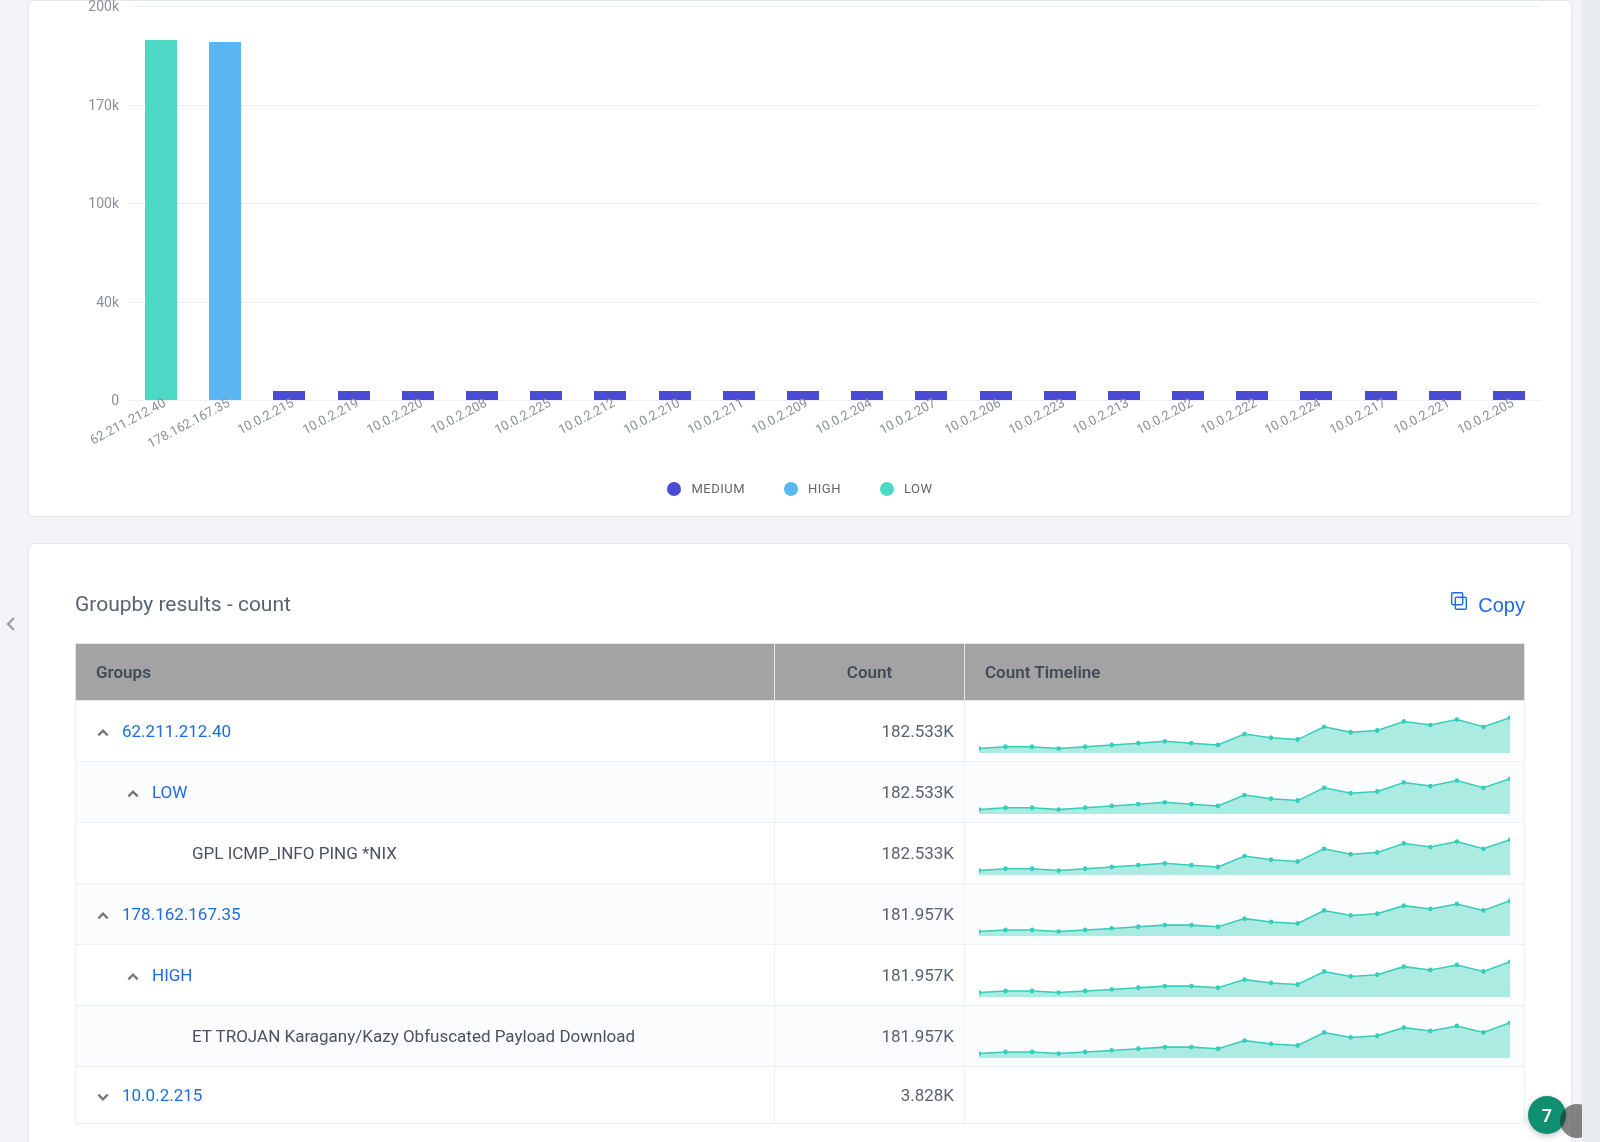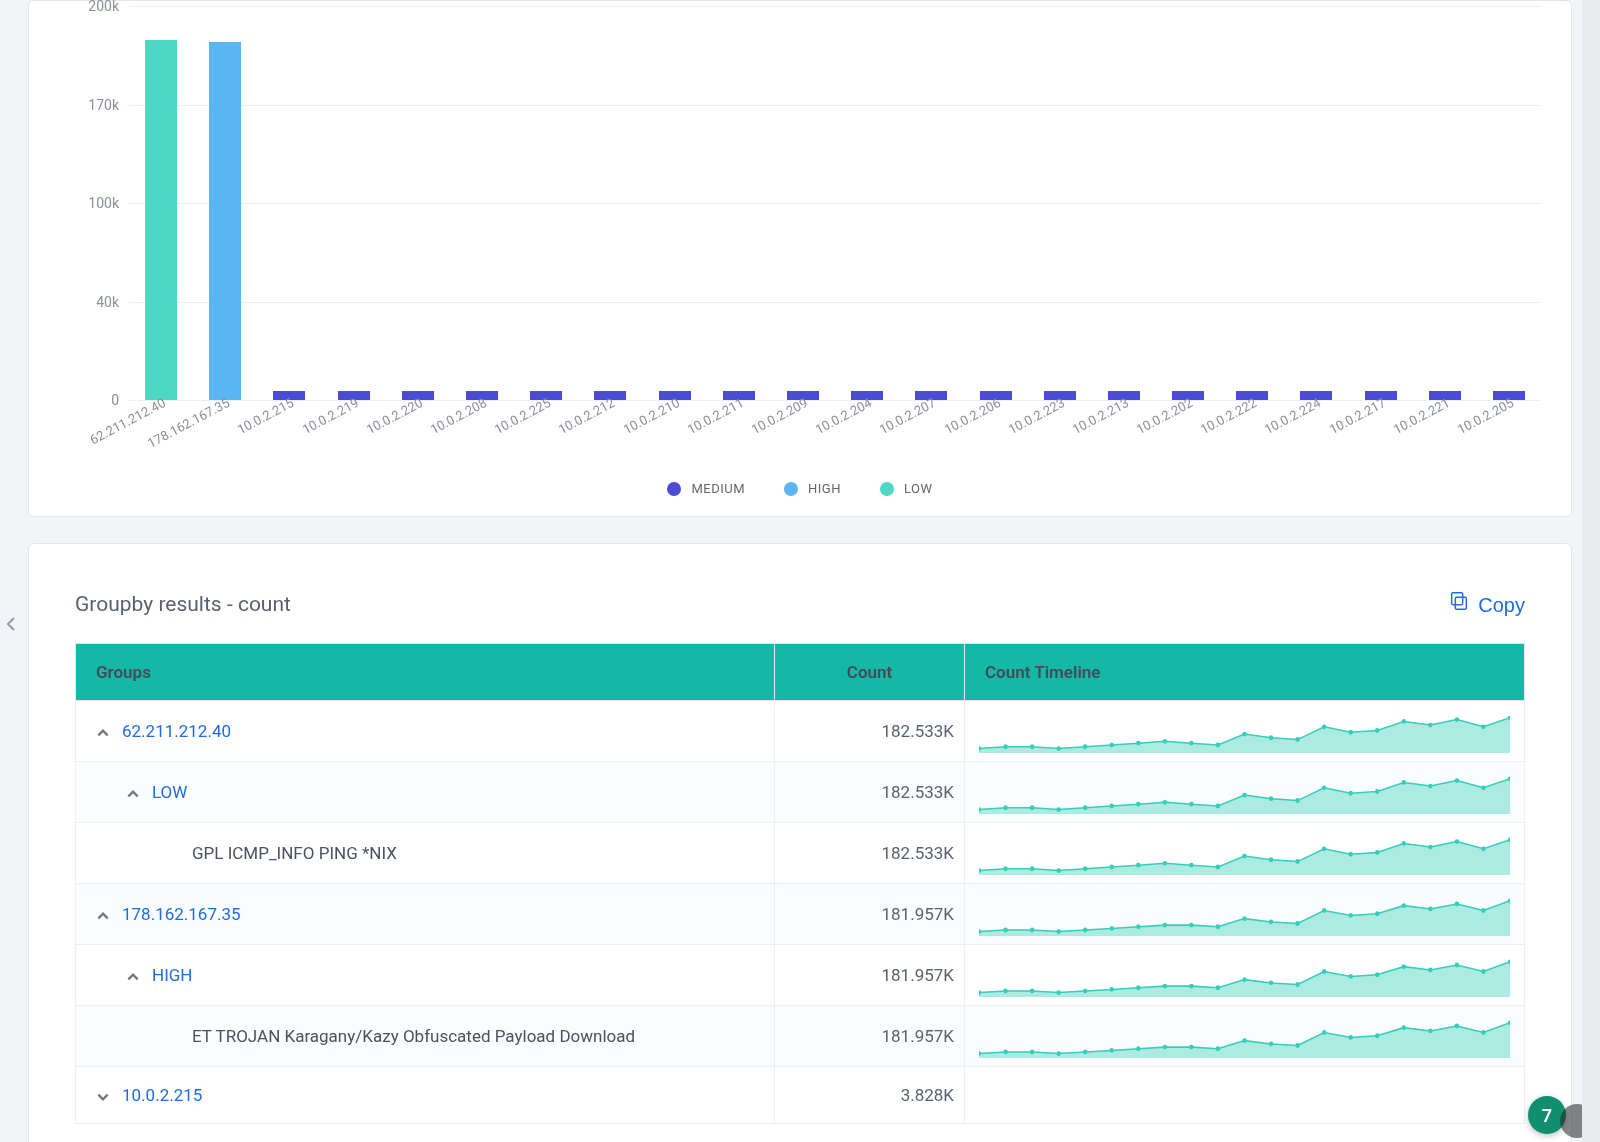--- a/index.html
+++ b/index.html
@@ -88,21 +88,21 @@
   .copy-btn {
     display: flex; align-items: flex-end; gap: 8px;
     color: #1d6de0; font-size: 20px; font-weight: 500;
     background: none; border: none; cursor: pointer;
   }
   .copy-btn svg { width: 22px; height: 22px; stroke: #1d6de0; fill: none; stroke-width: 1.6; }
 
   .table-wrap { padding: 0 30px 30px 30px; }
   table { width: 100%; border-collapse: collapse; }
   thead th {
-    background: #14b8a6;
+    background: #a3a3a3;
     color: #444b57; font-weight: 600; font-size: 17px;
     text-align: left; padding: 18px 20px;
     border: 1px solid #e3e7ed;
   }
   thead th.count-col { text-align: center; width: 190px; }
   thead th.timeline-col { width: 560px; }
   tbody td {
     border: 1px solid #eceff4;
     padding: 0; background: #fff;
     font-size: 17px; color: #555;

